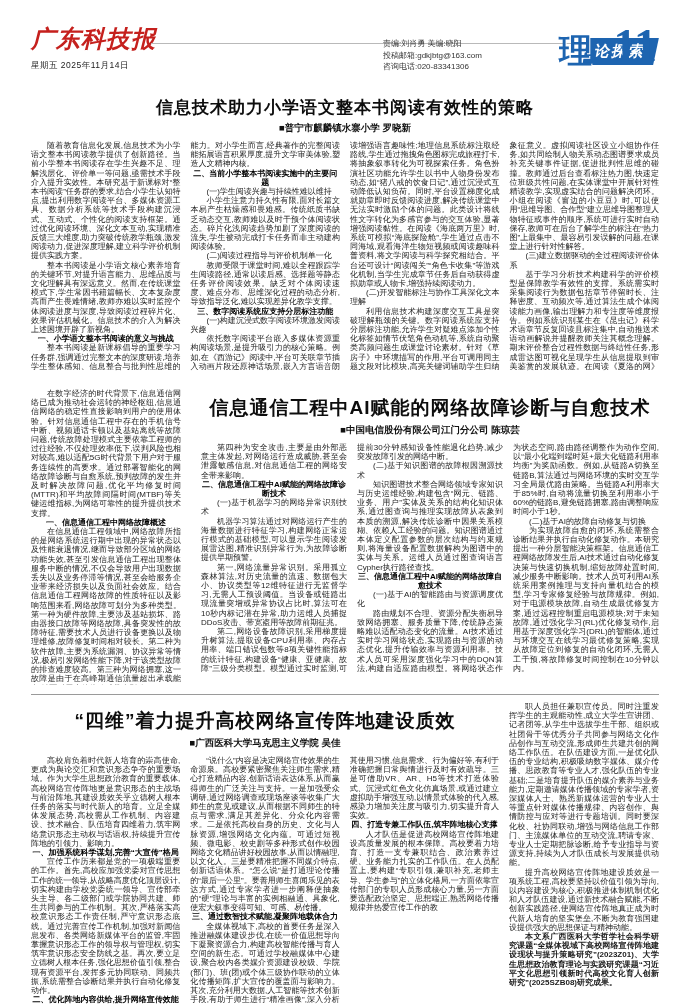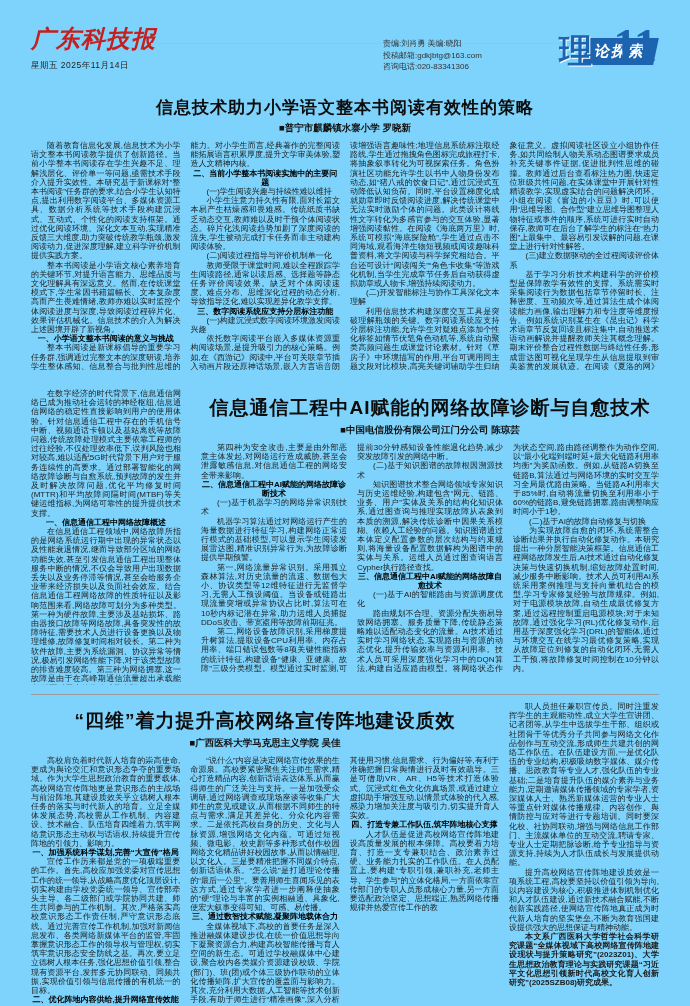--- a/index.html
+++ b/index.html
@@ -1,19 +1,19 @@
 <!DOCTYPE html>
 <html><head>
 <meta charset="utf-8">
 <style>
   html,body { margin:0; padding:0; background:#eceae6; }
   body { font-family:"Liberation Sans", sans-serif; color:#1a1a1a; }
   .page {
     position:relative; width:690px; height:1006px; margin:0 auto;
-    background:#7dd3fc; box-sizing:border-box; padding:26px 31px 8px; overflow:hidden;
+    background:#ffffff; box-sizing:border-box; padding:26px 31px 8px; overflow:hidden;
   }
   
   .masthead { position:relative; height:60px; }
   .mast-rule { position:absolute; left:120px; right:30px; top:17px; border-top:1px solid #b9b9b9; }
   .logo { color:#c5201d; font-weight:900; font-style:italic; font-size:24px; letter-spacing:1px; line-height:26px; white-space:nowrap; }
   .date { font-size:8.5px; margin-top:8px; color:#222; letter-spacing:0.5px; }
   .mast-info { position:absolute; left:352px; top:12px; font-size:8px; line-height:11.5px; color:#333; }
   .badge-wrap { position:absolute; left:528px; top:8px; display:flex; align-items:center; }
   .badge-li { font-size:33px; font-weight:900; color:#1d64b0; margin-right:-7px; position:relative; z-index:2; text-shadow:1px 1px 0 #fff; line-height:34px; }
   .badge-box { background:#1d64b0; color:#fff; font-weight:bold; font-size:15px; padding:4px 10px 4px 10px; transform:skewX(-12deg); letter-spacing:2px; white-space:nowrap; }
@@ -120,21 +120,21 @@
 
   <hr class="divider">
 
   <section class="article a3">
     <div class="a3-left">
       <h1 class="a-title a3-title">“四维”着力提升高校网络宣传阵地建设质效</h1>
       <div class="byline">■广西医科大学马克思主义学院 吴佳</div>
       <div class="cols a3-body">
           <p class="body-p">高校肩负着时代新人培育的崇高使命,更成为舆论交汇和意识形态争夺的重要场域。作为大学生思想政治教育的重要载体,高校网络宣传阵地更是意识形态的主战场与前沿阵地,其建设质效关乎立德树人根本任务的落实与时代新人的培育。立足全媒体发展态势,高校需从工作机制、内容建设、技术融合、队伍培育四维着力,筑牢网络意识形态主动权与话语权,持续提升宣传阵地的引领力、影响力。</p>
           <p class="sec-head">一、加强系统科学谋划,完善“大宣传”格局</p>
-          <p class="body-p">宣传工作历来都是党的一项极端重要的工作。首先,高校应加强党委对宣传思想工作的统一领导,从战略高度优化顶层设计,切实构建由学校党委统一领导、宣传部牵头主导、各二级部门或学院协同共建、师生共同参与的工作机制。其次,严格落实高校意识形态工作责任制,严守意识形态底线。通过完善宣传工作机制,加强对新闻信息发布、各类网络新媒体平台的监管,牢固掌握意识形态工作的领导权与管理权,切实筑牢意识形态安全防线之基。再次,要立足立德树人根本任务,强化思想价值引领,整合现有资源平台,发挥多元协同联动、同频共振,实现价值引领与信息传播的有机统一的目标。</p>
+          <p class="body-p">宣传工作历来都是党的一项极端重要的工作。首先,高校应加强党委对宣传思想工作的统一领导,从战略高度优化顶层设计,切实构建由学校党委统一领导、宣传部牵头主导、各二级部门或学院协同共建、师生共同参与的工作机制。其次,严格落实高校意识形态工作责任制,严守意识形态底线。通过完善宣传工作机制,加强对新闻信息发布、各类网络新媒体平台的监管,牢固掌握意识形态工作的领导权与管理权,切实筑牢意识形态安全防线之基。再次,要立足立德树人根本任务,强化思想价值引领,整合现有资源平台,发挥多元协同联动、同频共振,系统需整合诊断结果并执行自动化修复动作。</p>
           <p class="sec-head">二、优化阵地内容供给,提升网络宣传效能</p>
           <p class="body-p">“说什么”内容是决定网络宣传效果的生命源泉。高校要紧密聚焦关注师生需求,精心打造精品内容,创新话语表达体系,从而赢得师生的广泛关注与支持。一是加强受众调研,通过网络调查或现场座谈等收集广大师生的意见或建议,从而根据不同师生的特点与需求,满足其差异化、分众化内容需求。二是依托高校自身的历史、文化与人脉资源,增强网络文化内蕴。可通过短视频、微电影、校史剧等多种形式创作校园网络文化精品讲好校园故事,从而以情融理,以文化人。三是要精准把握不同媒介特点,创新话语体系。“怎么说”是打通理论传播的“最后一公里”。要善用师生喜闻乐见的表达方式,通过专家学者进一步阐释使抽象的“硬”理论与丰富的实例相融通、具象化,使宏大叙事变得可知、可感、易传播。</p>
           <p class="sec-head">三、通过数智技术赋能,凝聚阵地载体合力</p>
           <p class="body-p">全媒体视域下,高校的首要任务是深入推进融媒体建设步伐,在统一价值思想导向下凝聚资源合力,构建高校智能传播与育人空间的新生态。可通过学校融媒体中心建设,聚合校内各类媒介资源建设校级、学院(部门)、班(团)或个体三级协作联动的立体化传播矩阵,扩大宣传的覆盖面与影响力。其次,充分利用大数据,人工智能等技术创新手段,有助于师生进行“精准画像”,深入分析其使用习惯,信息需求、行为偏好等,有利于准确把握日常舆情进行及时有效疏导。三是可借助VR、AR、H5等技术打造体验式、沉浸式红色文化仿真场景,或通过建立虚拟助手增强互动,以情景式体验的代入感,感染力增加关注度与吸引力,切实提升育人实效。</p>
           <p class="sec-head">四、打造专兼工作队伍,筑牢阵地核心支撑</p>
           <p class="body-p">人才队伍是促进高校网络宣传阵地建设高质量发展的根本保障。高校要着力培育、打造一支专兼职结合、政治素养过硬、业务能力扎实的工作队伍。在人员配置上,要构建“专职引领,兼职补充,老师主导、学生参与”的立体化格局,一方面依靠宣传部门的专职人员形成核心力量,另一方面要选配政治坚定、思想端正,熟悉网络传播规律并热爱宣传工作的教</p>
         </div>
     </div>
     <div class="cols a3-right">
         <p class="body-p">职人员担任兼职宣传员。同时注重发挥学生的主观能动性,成立大学生宣讲团、记者团等,从学生中选拔学生干部、组织或社团骨干等优秀分子共同参与网络文化作品创作与互动交流,形成师生共建共创的网络工作队伍。在队伍建设方面,一是优化队伍的专业结构,积极吸纳数字媒体、媒介传播、思政教育等专业人才,强化队伍的专业基础;二是培育提升队伍的媒介素养与业务能力,定期邀请媒体传播领域的专家学者,资深媒体人士、熟悉新媒体运营的专业人士等重点针对媒体传播规律、内容创作、舆情防控与应对等进行专题培训。同时要深化校、社协同联动,增强与网络信息工作部门、主流媒体单位的互动交流,聘请专家、专业人士定期把脉诊断,给予专业指导与资源支持,持续为人才队伍成长与发展提供动能。</p>

